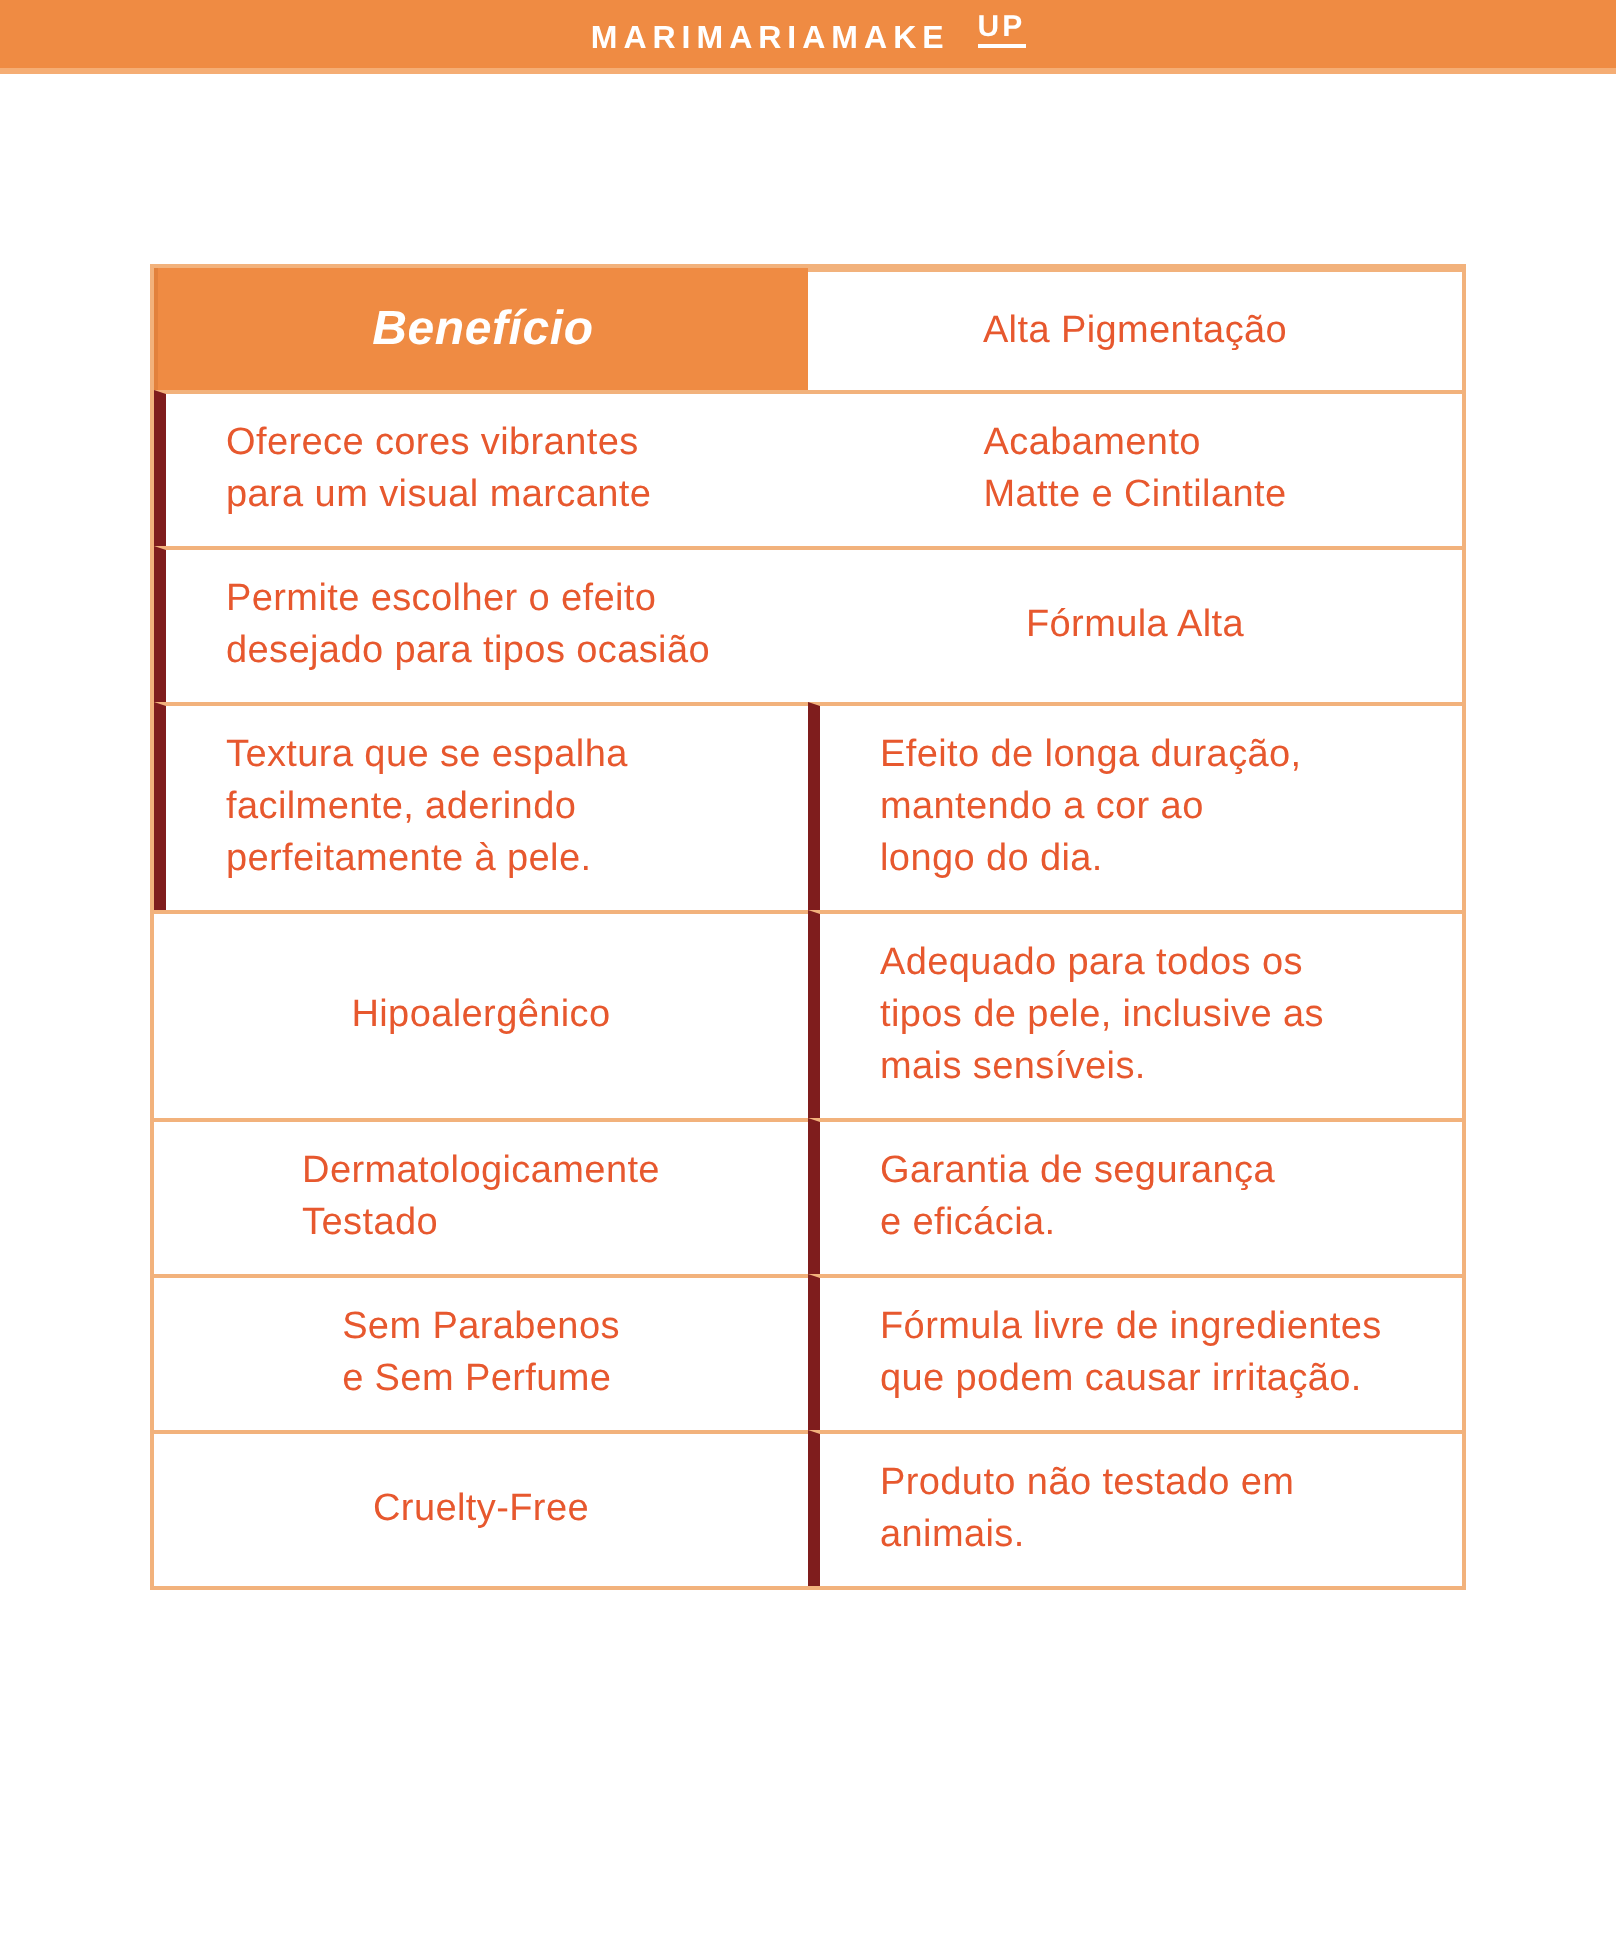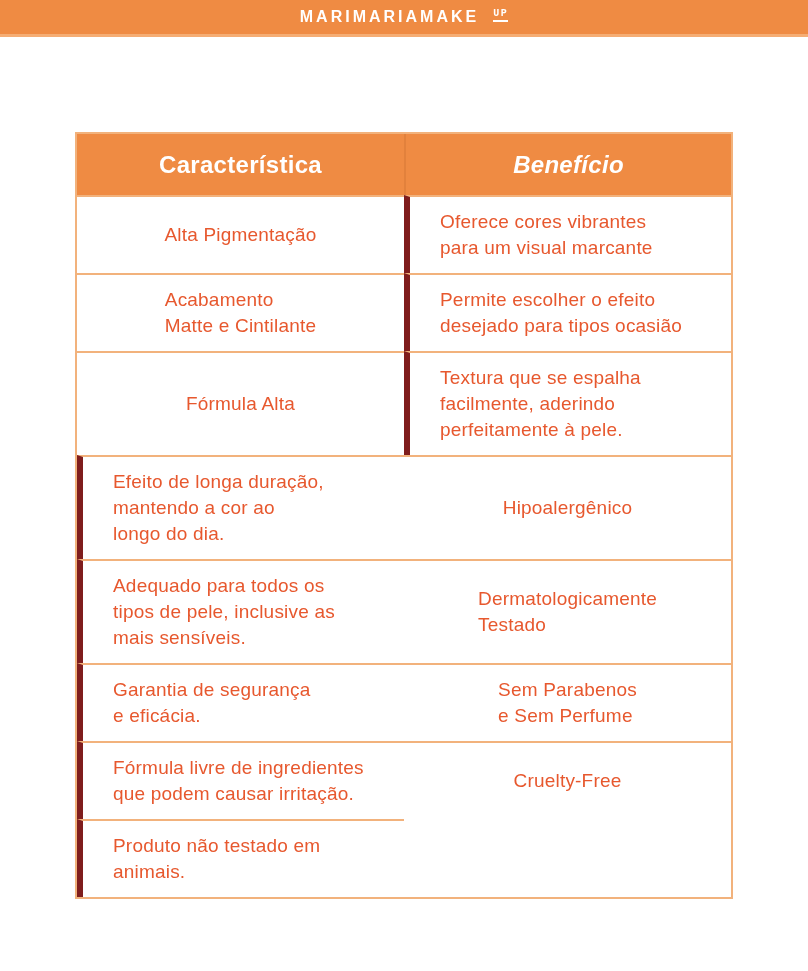--- a/index.html
+++ b/index.html
@@ -27,27 +27,26 @@
   .logo {
     color: #ffffff;
     font-weight: bold;
     font-size: 16px;
     letter-spacing: 3px;
     line-height: 1;
     white-space: nowrap;
   }
   .logo-sup {
     display: inline-block;
-    font-size: 10px;
+    font-size: 15px;
     letter-spacing: 1.5px;
     border-bottom: 2px solid #ffffff;
     padding-bottom: 1px;
     vertical-align: 6px;
     margin-left: 14px;
-    font-family: Liberation Mono, monospace;
   }
   
   .table-wrap {
     width: 658px;
     margin: 95px 0 0 75px;
     border: 2px solid #F2B27C;
     box-sizing: border-box;
   }
   .grid {
     display: grid;
@@ -97,21 +96,20 @@
 
   <div class="topbar">
     <div class="logo">
       <span>MARIMARIAMAKE</span><span class="logo-sup">UP</span>
     </div>
   </div>
 
   <div class="table-wrap">
     <div class="grid">
 
-      <div class="th col-feature">Característica</div>
       <div class="th col-benefit">Benefício</div>
 
       <div class="cell col-feature">Alta Pigmentação</div>
       <div class="cell col-benefit">Oferece cores vibrantes
 para um visual marcante</div>
 
       <div class="cell col-feature">Acabamento
 Matte e Cintilante</div>
       <div class="cell col-benefit">Permite escolher o efeito
 desejado para tipos ocasião</div>

